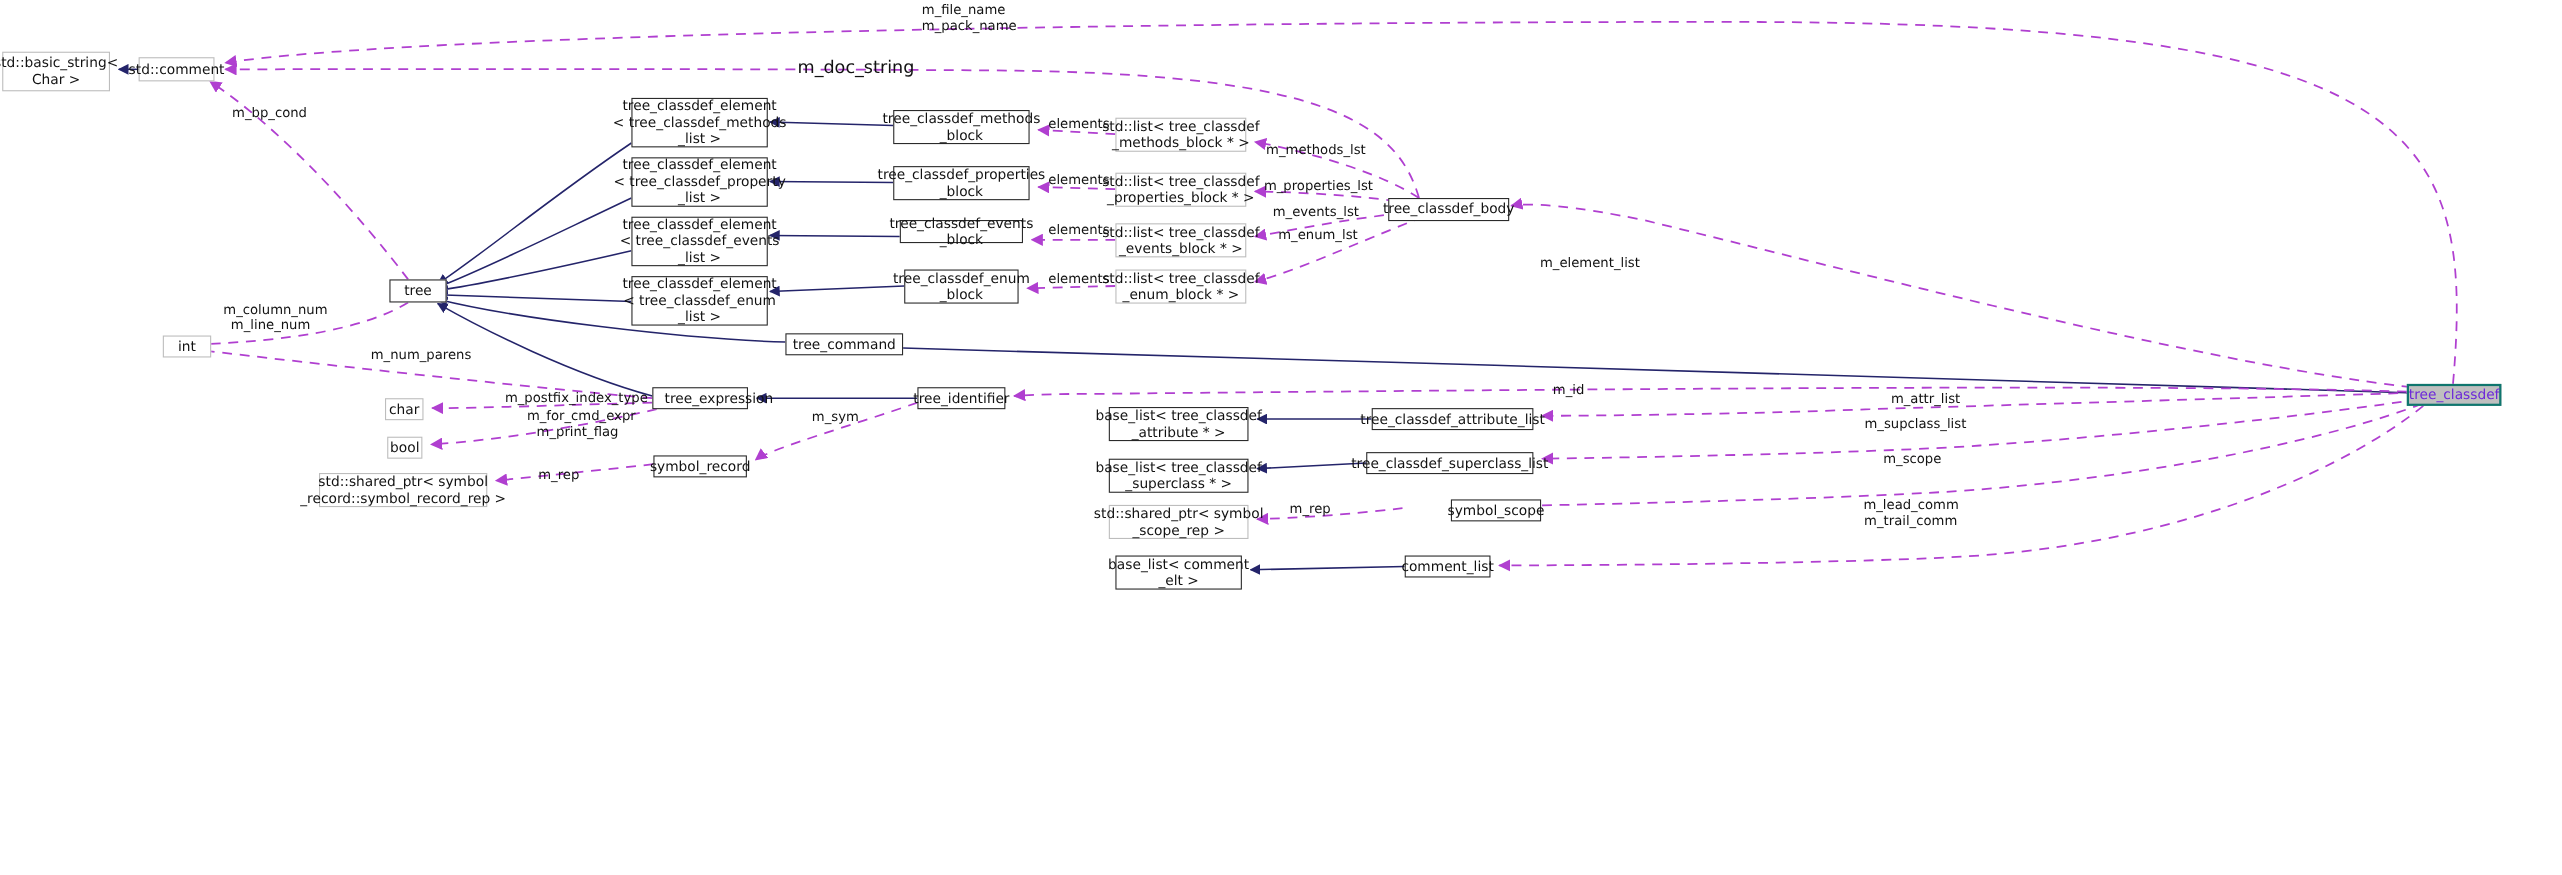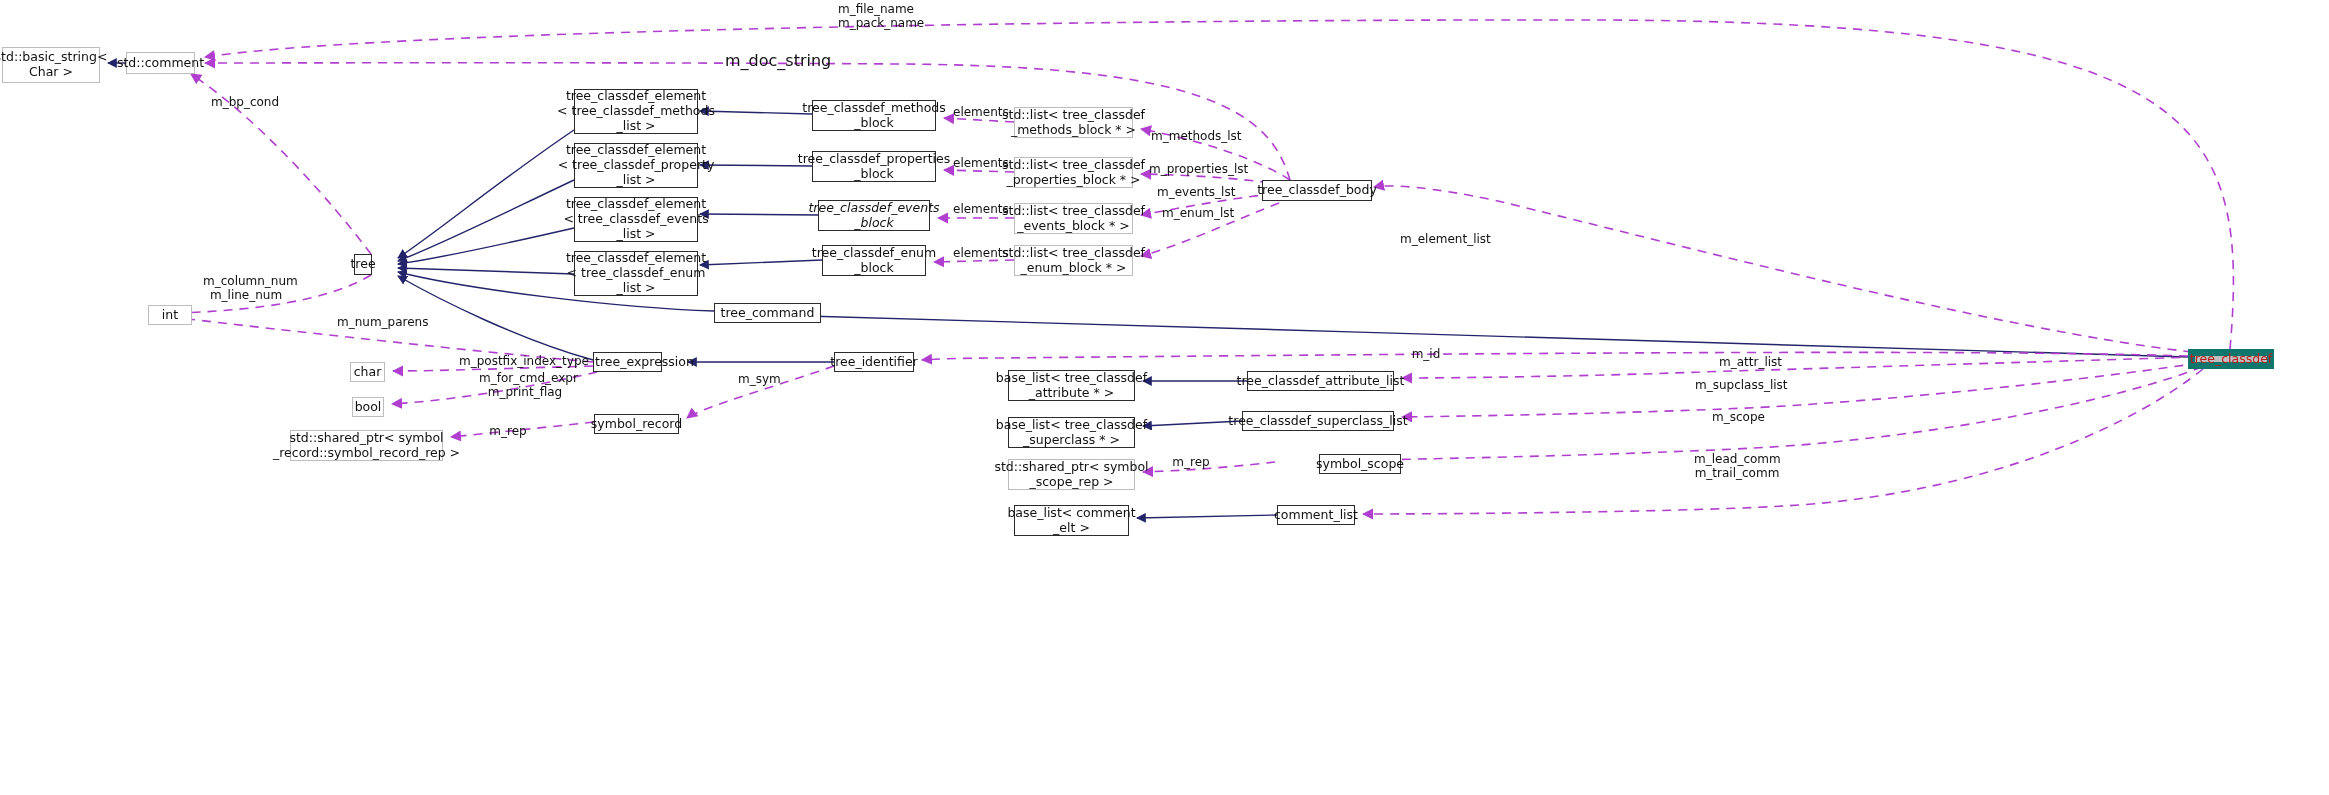--- a/index.html
+++ b/index.html
@@ -3,21 +3,21 @@
 <meta charset="utf-8">
 <style>
   html,body{margin:0;padding:0;background:#ffffff;}
   body{width:2329px;height:795px;font-family:"DejaVu Sans","Liberation Sans",sans-serif;overflow:hidden;}
   #diagram{position:relative;width:2329px;height:795px;}
   svg{position:absolute;top:0;left:0;width:2329px;height:795px;}
   .node{position:absolute;box-sizing:border-box;display:flex;align-items:center;justify-content:center;
         text-align:center;background:#ffffff;line-height:1.18;white-space:pre;}
   .node.solid{border:1px solid #2b2b2b;color:#111111;}
   .node.faint{border:1px solid #bdbdbd;color:#111111;}
-  .node.current{border:7px solid #0f766e;background:#bfbfbf;color:#b91c1c;}
+  .node.current{border:2px solid #0f766e;background:#bfbfbf;color:#6d28d9;}
   .edge-label{position:absolute;color:#111111;white-space:pre;text-align:center;line-height:1.18;
               background:transparent;pointer-events:none;}
 </style>
 </head>
 <body>
 
 <div id="diagram">
 
   <svg viewBox="0 0 2329 795">
     <defs>
@@ -88,41 +88,41 @@
   <div class="node solid" style="left:574px;top:197px;width:124px;height:45px;font-size:12.5px;">tree_classdef_element
 &lt; tree_classdef_events
 _list &gt;</div>
   <div class="node solid" style="left:574px;top:251px;width:124px;height:45px;font-size:12.5px;">tree_classdef_element
 &lt; tree_classdef_enum
 _list &gt;</div>
   <div class="node solid" style="left:812px;top:100px;width:124px;height:31px;font-size:12.5px;">tree_classdef_methods
 _block</div>
   <div class="node solid" style="left:812px;top:151px;width:124px;height:31px;font-size:12.5px;">tree_classdef_properties
 _block</div>
-  <div class="node solid" style="left:818px;top:200px;width:112px;height:31px;font-size:12.5px;font-style:italic;">tree_classdef_events
+  <div class="node solid" style="left:818px;top:200px;width:112px;height:21px;font-size:12.5px;">tree_classdef_events
 _block</div>
   <div class="node solid" style="left:822px;top:245px;width:104px;height:31px;font-size:12.5px;">tree_classdef_enum
 _block</div>
   <div class="node faint" style="left:1014px;top:107px;width:119px;height:31px;font-size:12.5px;">std::list&lt; tree_classdef
 _methods_block * &gt;</div>
   <div class="node faint" style="left:1014px;top:157px;width:119px;height:31px;font-size:12.5px;">std::list&lt; tree_classdef
 _properties_block * &gt;</div>
   <div class="node faint" style="left:1014px;top:203px;width:119px;height:31px;font-size:12.5px;">std::list&lt; tree_classdef
 _events_block * &gt;</div>
   <div class="node faint" style="left:1014px;top:245px;width:119px;height:31px;font-size:12.5px;">std::list&lt; tree_classdef
 _enum_block * &gt;</div>
   <div class="node solid" style="left:1262px;top:180px;width:110px;height:21px;font-size:12.5px;">tree_classdef_body</div>
-  <div class="node solid" style="left:354px;top:254px;width:18px;height:21px;font-size:12.5px;">tree</div>
+  <div class="node solid" style="left:354px;top:254px;width:52px;height:21px;font-size:12.5px;">tree</div>
   <div class="node faint" style="left:148px;top:305px;width:44px;height:20px;font-size:12.5px;">int</div>
   <div class="node faint" style="left:350px;top:362px;width:35px;height:20px;font-size:12.5px;">char</div>
   <div class="node faint" style="left:352px;top:397px;width:32px;height:20px;font-size:12.5px;">bool</div>
   <div class="node faint" style="left:290px;top:430px;width:153px;height:31px;font-size:12.5px;">std::shared_ptr&lt; symbol
 _record::symbol_record_rep &gt;</div>
   <div class="node solid" style="left:714px;top:303px;width:107px;height:20px;font-size:12.5px;">tree_command</div>
-  <div class="node solid" style="left:593px;top:352px;width:69px;height:20px;font-size:12.5px;padding-left:34px;">tree_expression</div>
+  <div class="node solid" style="left:593px;top:352px;width:87px;height:20px;font-size:12.5px;padding-left:34px;">tree_expression</div>
   <div class="node solid" style="left:834px;top:352px;width:80px;height:20px;font-size:12.5px;">tree_identifier</div>
   <div class="node solid" style="left:594px;top:414px;width:85px;height:20px;font-size:12.5px;">symbol_record</div>
   <div class="node solid" style="left:1008px;top:370px;width:127px;height:31px;font-size:12.5px;">base_list&lt; tree_classdef
 _attribute * &gt;</div>
   <div class="node solid" style="left:1008px;top:417px;width:127px;height:31px;font-size:12.5px;">base_list&lt; tree_classdef
 _superclass * &gt;</div>
   <div class="node faint" style="left:1008px;top:459px;width:127px;height:31px;font-size:12.5px;">std::shared_ptr&lt; symbol
 _scope_rep &gt;</div>
   <div class="node solid" style="left:1014px;top:505px;width:115px;height:31px;font-size:12.5px;">base_list&lt; comment
 _elt &gt;</div>

